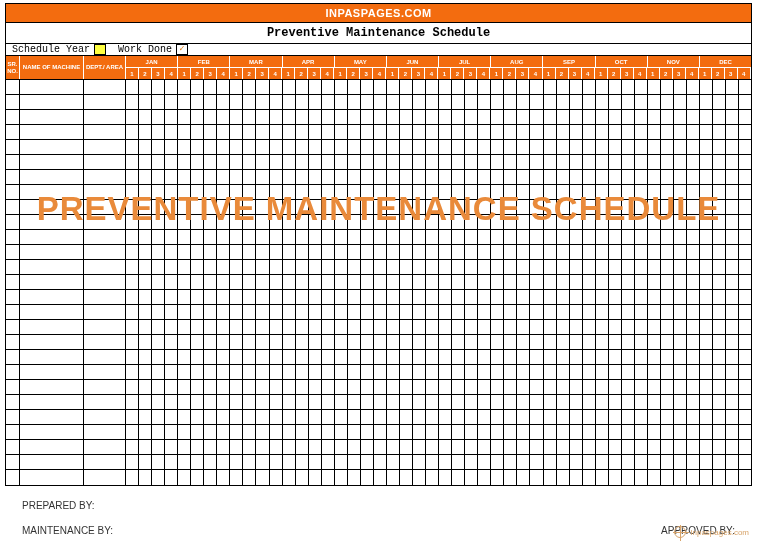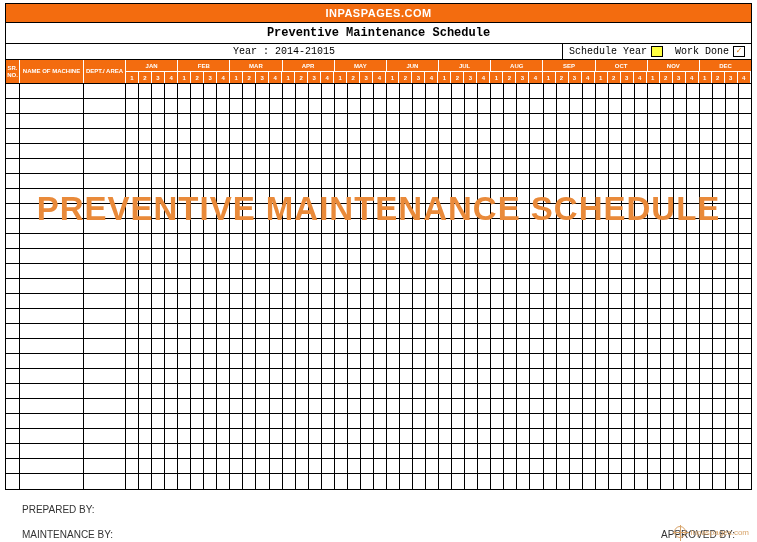--- a/index.html
+++ b/index.html
@@ -156,21 +156,20 @@
   .footer-mark .ring::before { left:5px; top:-2px; width:1px; height:16px; }
   .footer-mark .ring::after { top:5px; left:-2px; height:1px; width:16px; }
 </style>
 </head>
 <body>
 
 <div class="sheet">
   <div class="brand-bar">INPASPAGES.COM</div>
   <div class="title-bar">Preventive Maintenance Schedule</div>
   <div class="meta-row">
-    <div class="meta-year">Year : 2014-21015</div>
     <div class="meta-legend">
       <span>Schedule Year</span>
       <span class="legend-box legend-yellow"></span>
     </div>
     <div class="meta-legend">
       <span>Work Done</span>
       <span class="legend-box legend-check">✓</span>
     </div>
   </div>
 

